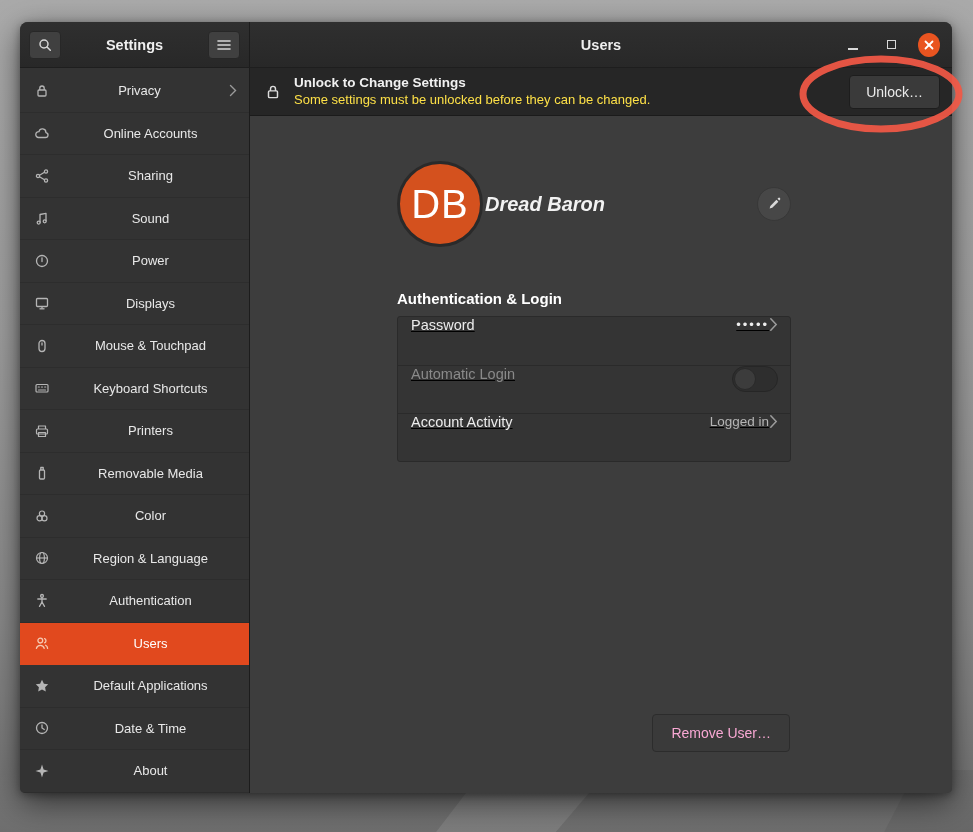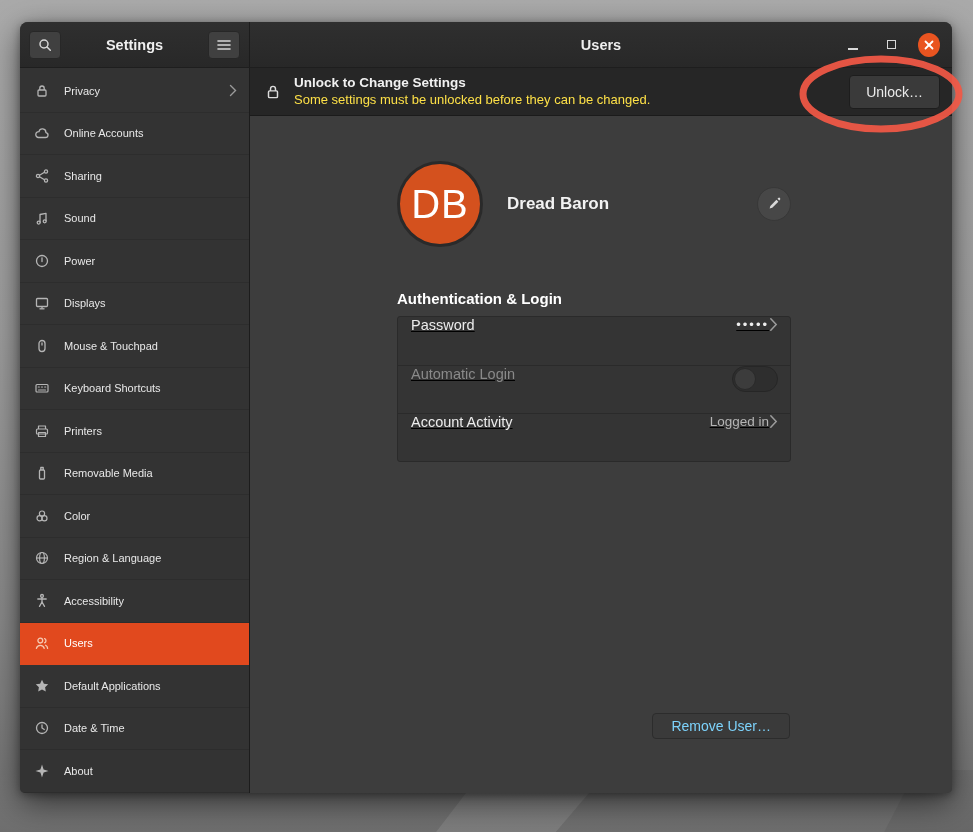--- a/index.html
+++ b/index.html
@@ -24,21 +24,21 @@
   .main-title { position:absolute; left:0; right:0; text-align:center; font-size:14.5px; font-weight:bold; color:#efefef; }
   .win-controls { position:absolute; right:12px; display:flex; align-items:center; gap:16px; }
   .ctrl { width:22px; height:22px; display:flex; align-items:center; justify-content:center; cursor:pointer; }
   .min-bar { width:10px; height:2px; background:#d9d9d9; margin-top:8px; }
   .max-box { width:9px; height:9px; border:1.5px solid #d9d9d9; }
   .close-circle { width:24px; height:24px; border-radius:50%; background:#E95420; display:flex; align-items:center; justify-content:center; }
 
   
   .win-body { flex:1; display:flex; min-height:0; }
   .sidebar { width:230px; flex:0 0 230px; background:#333333; border-right:1px solid #1c1c1c; padding-top:2px; }
-  .side-item { height:42.5px; display:flex; align-items:center; gap:14px; padding:0 12px 0 14px; color:#e8e8e8; font-size:11px; cursor:pointer; border-bottom:1px solid rgba(0,0,0,.10); }
+  .side-item { height:42.5px; display:flex; align-items:center; gap:14px; padding:0 12px 0 14px; color:#e8e8e8; font-size:13px; cursor:pointer; border-bottom:1px solid rgba(0,0,0,.10);text-align:center; }
   .side-item .icn { width:16px; height:16px; flex:0 0 16px; color:#b5b5b5; display:flex; }
   .side-item .lbl { flex:1; }
   .side-item .chev { color:#9a9a9a; }
   .side-item.selected { background:#E1491E; color:#ffffff; border-bottom-color:transparent; }
   .side-item.selected .icn { color:#f6c9b2; }
 
   .main { flex:1; background:#3d3d3d; position:relative; display:flex; flex-direction:column; min-width:0; }
 
   
   .banner { height:48px; flex:0 0 48px; background:#262626; border-bottom:1px solid #1b1b1b; display:flex; align-items:center; padding:0 12px 0 14px; gap:12px; }
@@ -46,37 +46,37 @@
   .banner-texts { flex:1; line-height:1.25; }
   .banner-title { font-size:13.5px; font-weight:bold; color:#f1f1f1; }
   .banner-sub { font-size:13px; color:#fde047; }
   .unlock-btn { background:#3a3a3a; color:#ebebeb; font-size:14px; border:1px solid #1d1d1d; border-radius:4px; padding:8px 16px; cursor:pointer; font-family:inherit; }
 
   
   .content { flex:1; position:relative; }
   .col { width:394px; margin-left:147px; padding-top:45px; }
   .user-row { display:flex; align-items:center; margin-bottom:43px; }
   .avatar { width:86px; height:86px; border-radius:50%; background:#D4511E; border:3px solid #2a2a2a; display:flex; align-items:center; justify-content:center; color:#ffffff; font-size:40px; letter-spacing:1px; }
-  .user-name { font-size:17px; font-weight:bold; color:#f2f2f2; margin-left:24px; flex:1; }
+  .user-name { font-size:20px; font-weight:bold; color:#f2f2f2; margin-left:2px; flex:1;font-style:italic; }
   .edit-btn { width:34px; height:34px; border-radius:50%; background:#474747; border:1px solid #383838; display:flex; align-items:center; justify-content:center; cursor:pointer; color:#d8d8d8; }
 
   .section-title { font-size:15px; font-weight:bold; color:#ffffff; margin-bottom:9px; }
   .card { background:#343434; border:1px solid #2a2a2a; border-radius:3px; }
   .row { height:48px; display:flex; padding:0 12px 0 13px; cursor:pointer;text-decoration:underline; }
   .row + .row { border-top:1px solid #2a2a2a; }
   .row-label { flex:1; font-size:14.5px; color:#ececec; }
   .row-label.dim { color:#8a8a8a; cursor:default; }
   .row-value { font-size:13.5px; color:#b5b5b5; }
   .dots { color:#ededed; font-size:13px; letter-spacing:2px; }
   .chev-icn { display:flex; color:#9c9c9c; }
 
   .toggle { width:46px; height:26px; border-radius:13px; background:#2e2e2e; border:1px solid #262626; position:relative; }
   .toggle .knob { position:absolute; left:1px; top:1px; width:22px; height:22px; border-radius:50%; background:#3c3c3c; border:1px solid #2a2a2a; }
 
-  .remove-btn { position:absolute; right:162px; bottom:54px; background:#3a3a3a; color:#7dd3fc; font-size:14px; border:1px solid #2c2c2c; border-radius:4px; padding:4px 18px; cursor:pointer; font-family:inherit; }
+  .remove-btn { position:absolute; right:162px; bottom:41px; background:#3a3a3a; color:#f9a8d4; font-size:14px; border:1px solid #2c2c2c; border-radius:4px; padding:10px 18px; cursor:pointer; font-family:inherit; }
 
   
   .annotation { position:absolute; left:796px; top:52px; width:170px; height:84px; pointer-events:none; z-index:50; }
 
   svg.s { display:block; }
 </style>
 </head>
 <body>
 
 <div class="desktop">
@@ -269,21 +269,21 @@
 
       <div class="side-item">
         <span class="icn">
             <svg class="s" width="16" height="16" viewBox="0 0 16 16" fill="none" stroke="currentColor" stroke-width="1.3" stroke-linecap="round">
               <circle cx="8" cy="2.9" r="1.4"></circle>
               <line x1="8" y1="4.6" x2="8" y2="9"></line>
               <line x1="3.8" y1="6" x2="12.2" y2="6"></line>
               <path d="M8 9l-2.5 4.4M8 9l2.5 4.4"></path>
             </svg>
           </span>
-        <span class="lbl">Accessibility</span>
+        <span class="lbl">Authentication</span>
       </div>
 
       <div class="side-item selected">
         <span class="icn">
             <svg class="s" width="16" height="16" viewBox="0 0 16 16" fill="none" stroke="currentColor" stroke-width="1.3" stroke-linecap="round">
               <circle cx="6.3" cy="5.6" r="2.4"></circle>
               <path d="M2.4 13.4a4 4 0 0 1 7.8 0"></path>
               <path d="M10.6 3.6a2.3 2.3 0 0 1 0 4.2"></path>
               <path d="M11.6 10.2a3.8 3.8 0 0 1 2 3.2"></path>
             </svg>

